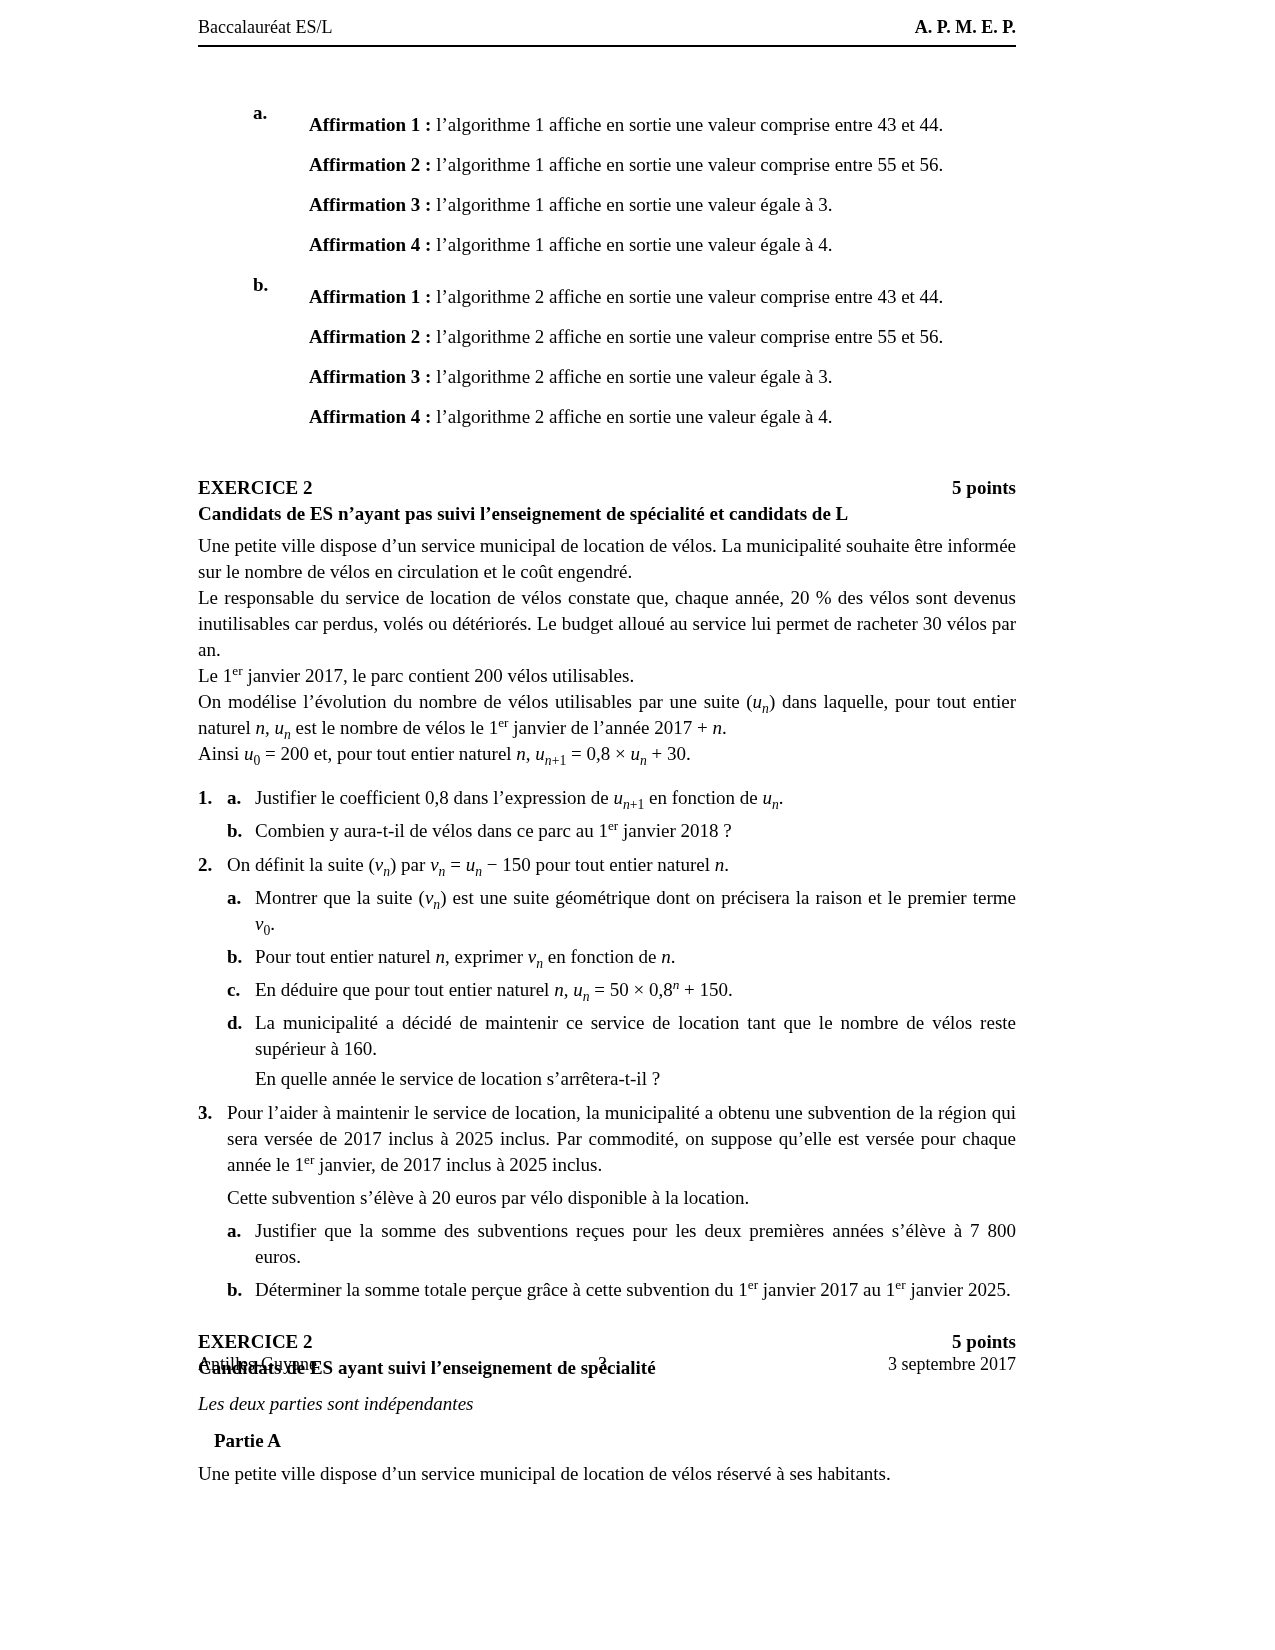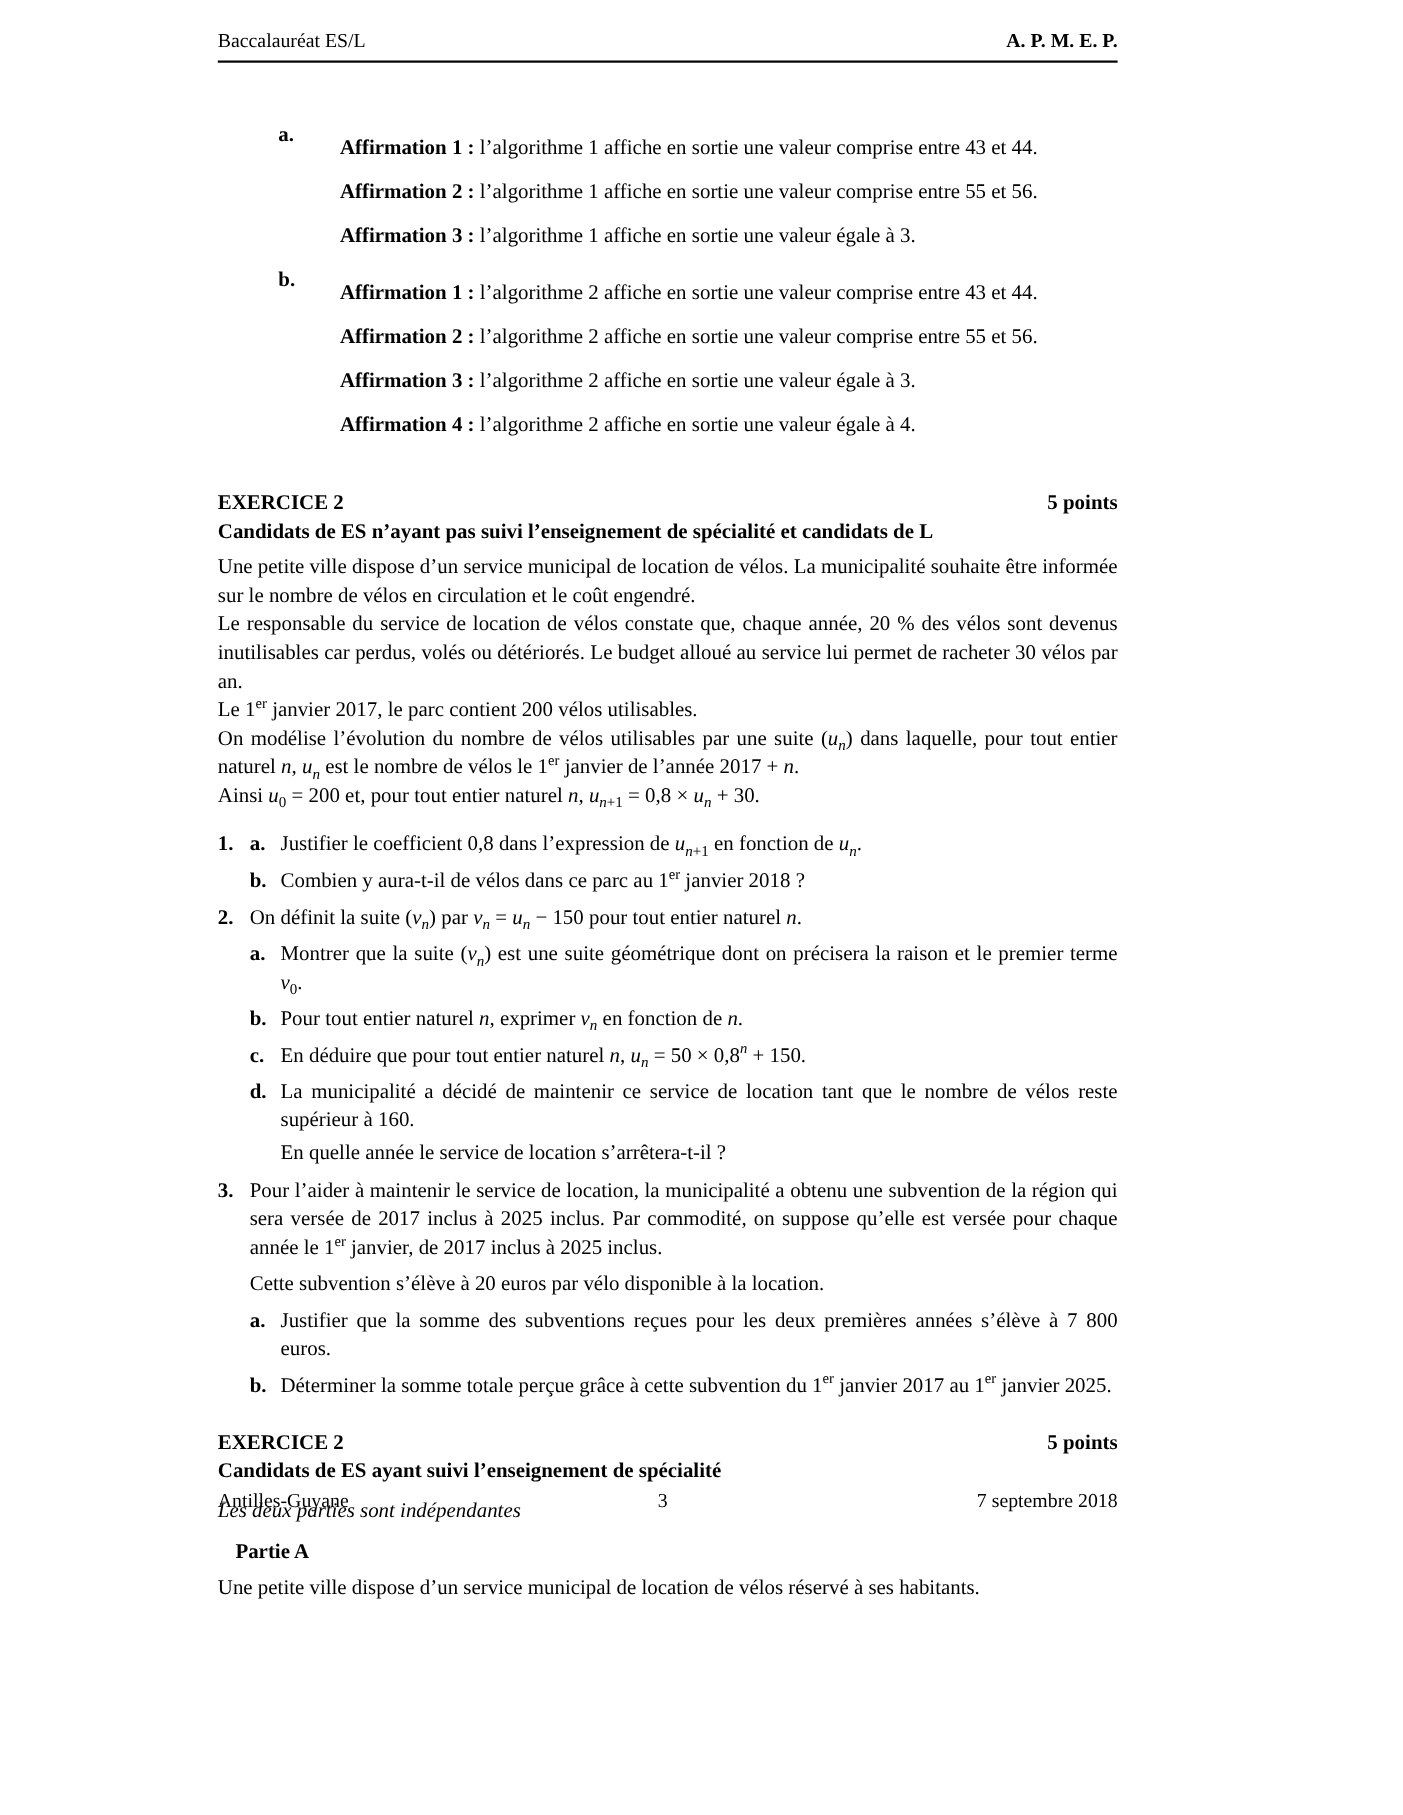--- a/index.html
+++ b/index.html
@@ -17,21 +17,21 @@
     position: absolute;
     left: 198px;
     top: 0;
     width: 818px;
   }
   
   .page-header {
     display: flex;
     justify-content: space-between;
     align-items: baseline;
-    padding-top: 25px;
+    padding-top: 15px;
     padding-bottom: 6px;
     border-bottom: 2px solid #000;
     font-size: 18px;
     line-height: 24px;
     text-align: right;
   }
   .page-header .org { font-weight: bold; }
   
   .qcm { margin-top: 52px; }
   .qcm-group { display: flex; padding-left: 55px; }
@@ -95,20 +95,21 @@
       <span class="org">A. P. M. E. P.</span>
     </header>
 
     <section class="qcm">
       <div class="qcm-group">
         <span class="qcm-marker">a.</span>
         <div class="qcm-lines">
           <p><b>Affirmation 1 :</b> <span>l’algorithme 1 affiche en sortie une valeur comprise entre 43 et 44.</span></p>
           <p><b>Affirmation 2 :</b> <span>l’algorithme 1 affiche en sortie une valeur comprise entre 55 et 56.</span></p>
           <p><b>Affirmation 3 :</b> <span>l’algorithme 1 affiche en sortie une valeur égale à 3.</span></p>
+          <p><b>Affirmation 4 :</b> <span>l’algorithme 1 affiche en sortie une valeur égale à 4.</span></p>
         </div>
       </div>
       <div class="qcm-group">
         <span class="qcm-marker">b.</span>
         <div class="qcm-lines">
           <p><b>Affirmation 1 :</b> <span>l’algorithme 2 affiche en sortie une valeur comprise entre 43 et 44.</span></p>
           <p><b>Affirmation 2 :</b> <span>l’algorithme 2 affiche en sortie une valeur comprise entre 55 et 56.</span></p>
           <p><b>Affirmation 3 :</b> <span>l’algorithme 2 affiche en sortie une valeur égale à 3.</span></p>
           <p><b>Affirmation 4 :</b> <span>l’algorithme 2 affiche en sortie une valeur égale à 4.</span></p>
         </div>
@@ -200,15 +201,15 @@
       <p class="note-italic">Les deux parties sont indépendantes</p>
       <p class="part-label">Partie A</p>
       <p class="part-text">Une petite ville dispose d’un service municipal de location de vélos réservé à ses habitants.</p>
     </section>
 
   </div>
 
   <footer class="page-footer">
     <span>Antilles-Guyane</span>
     <span>3</span>
-    <span>7 septembre 2018</span>
+    <span>3 septembre 2017</span>
   </footer>
 </div>
 
 </body></html>

